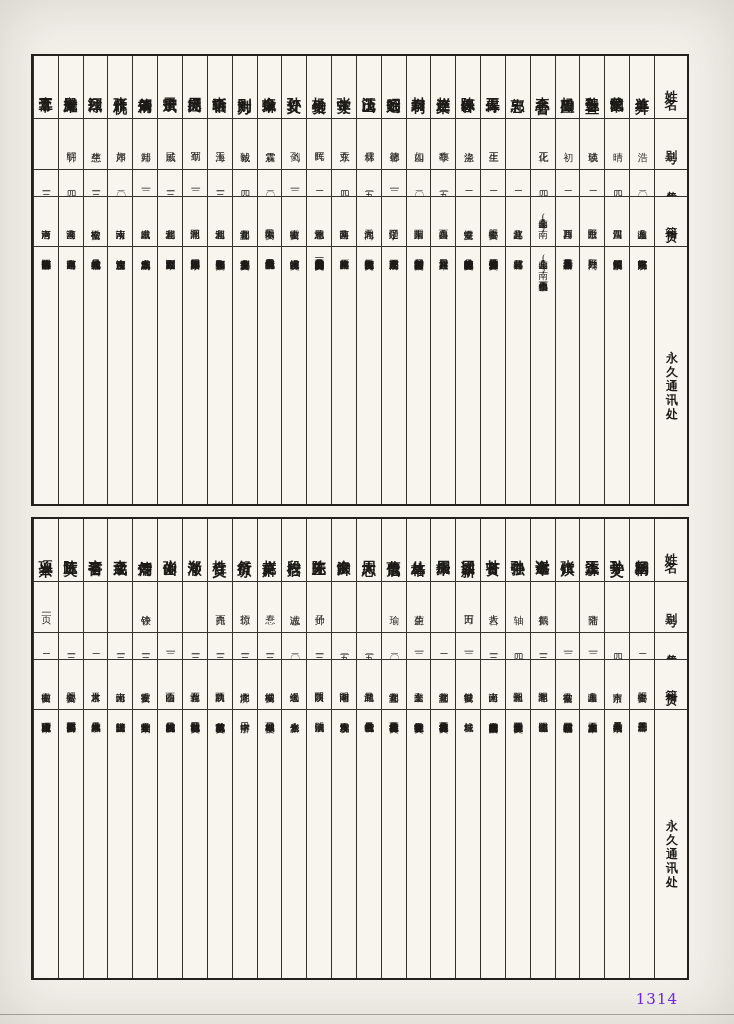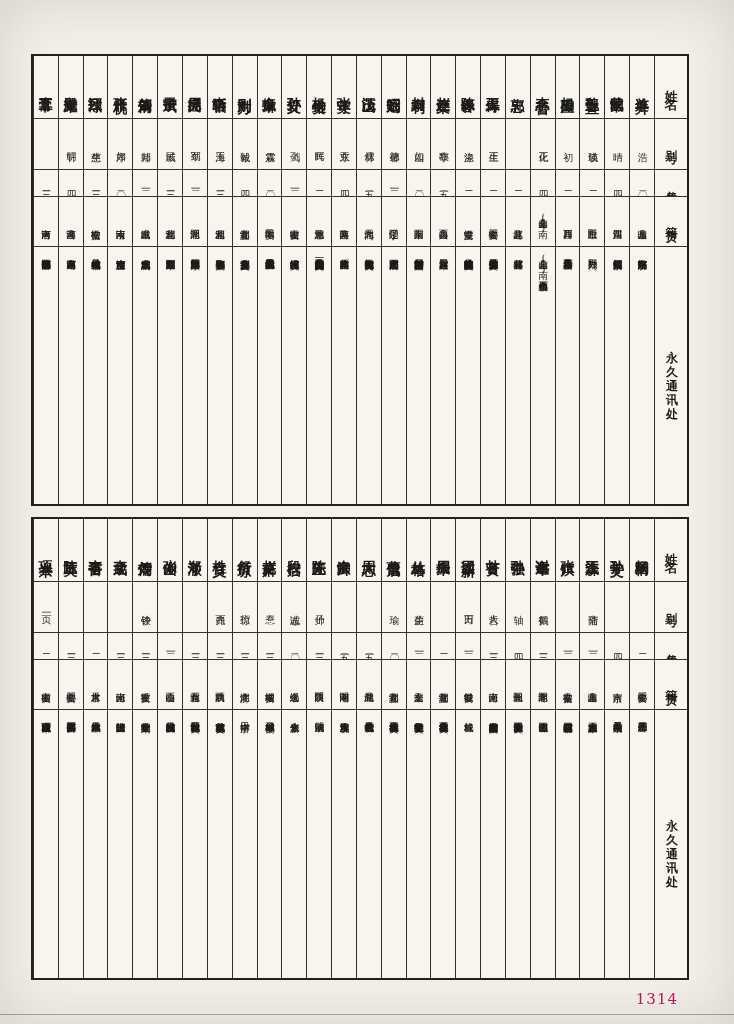--- a/index.html
+++ b/index.html
@@ -53,21 +53,21 @@
   
   .hcol .vt{font-weight:bold;}
   .hcol .c-name .vt{font-size:13px;letter-spacing:7px;}
   .hcol .c-byname .vt{font-size:12px;letter-spacing:4px;}
   .hcol .c-age .vt{font-size:10px;letter-spacing:0;}
   .hcol .c-native .vt{font-size:12px;letter-spacing:5px;}
   .hcol .c-addr{align-items:center;padding-top:0;}
   .hcol .c-addr .vt{font-size:12px;letter-spacing:14px;}
   .page-number{
     position:absolute;right:56px;bottom:16px;
-    font-size:15px;letter-spacing:1px;color:#be185d;
+    font-size:15px;letter-spacing:1px;color:#6d28d9;
     font-family:"DejaVu Serif","Liberation Serif",serif;
   }
   .bottom-rule{
     position:absolute;left:0;right:0;bottom:9px;height:1px;
     background:rgba(40,38,33,.35);
   }
 </style>
 </head>
 <body>
 

